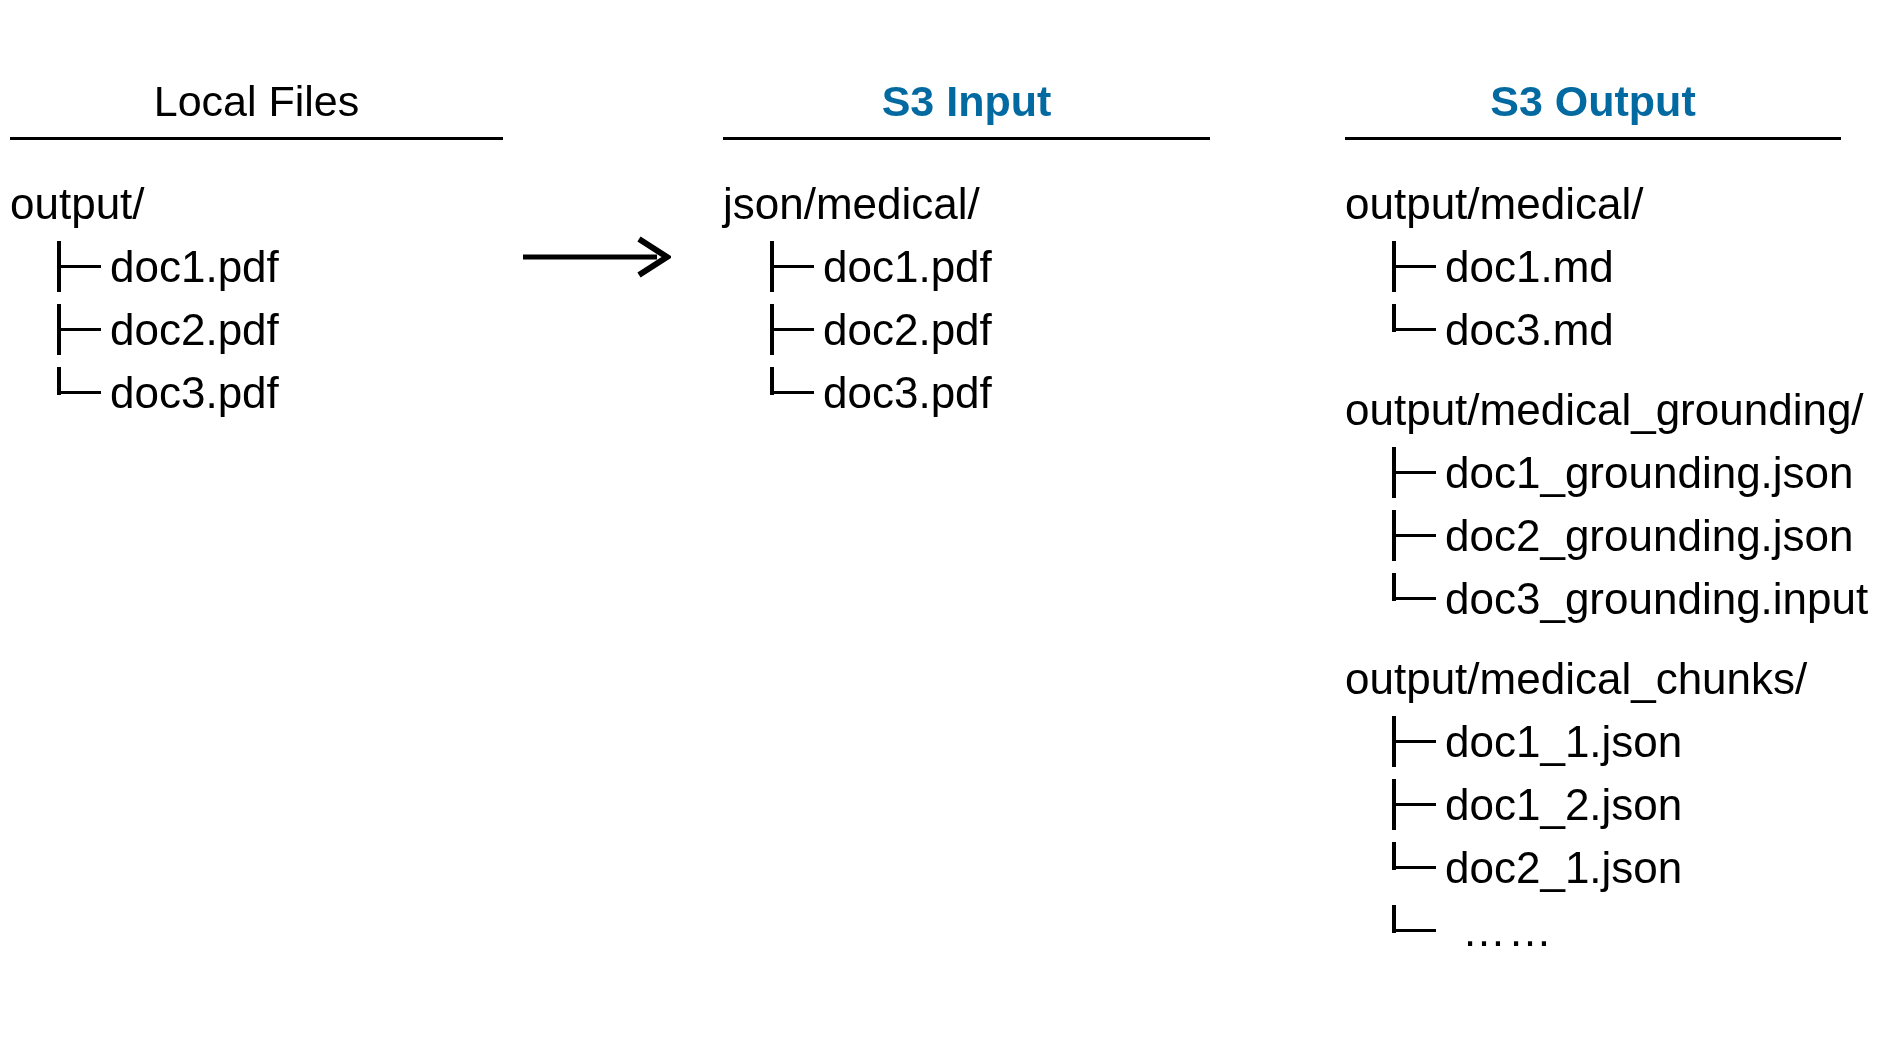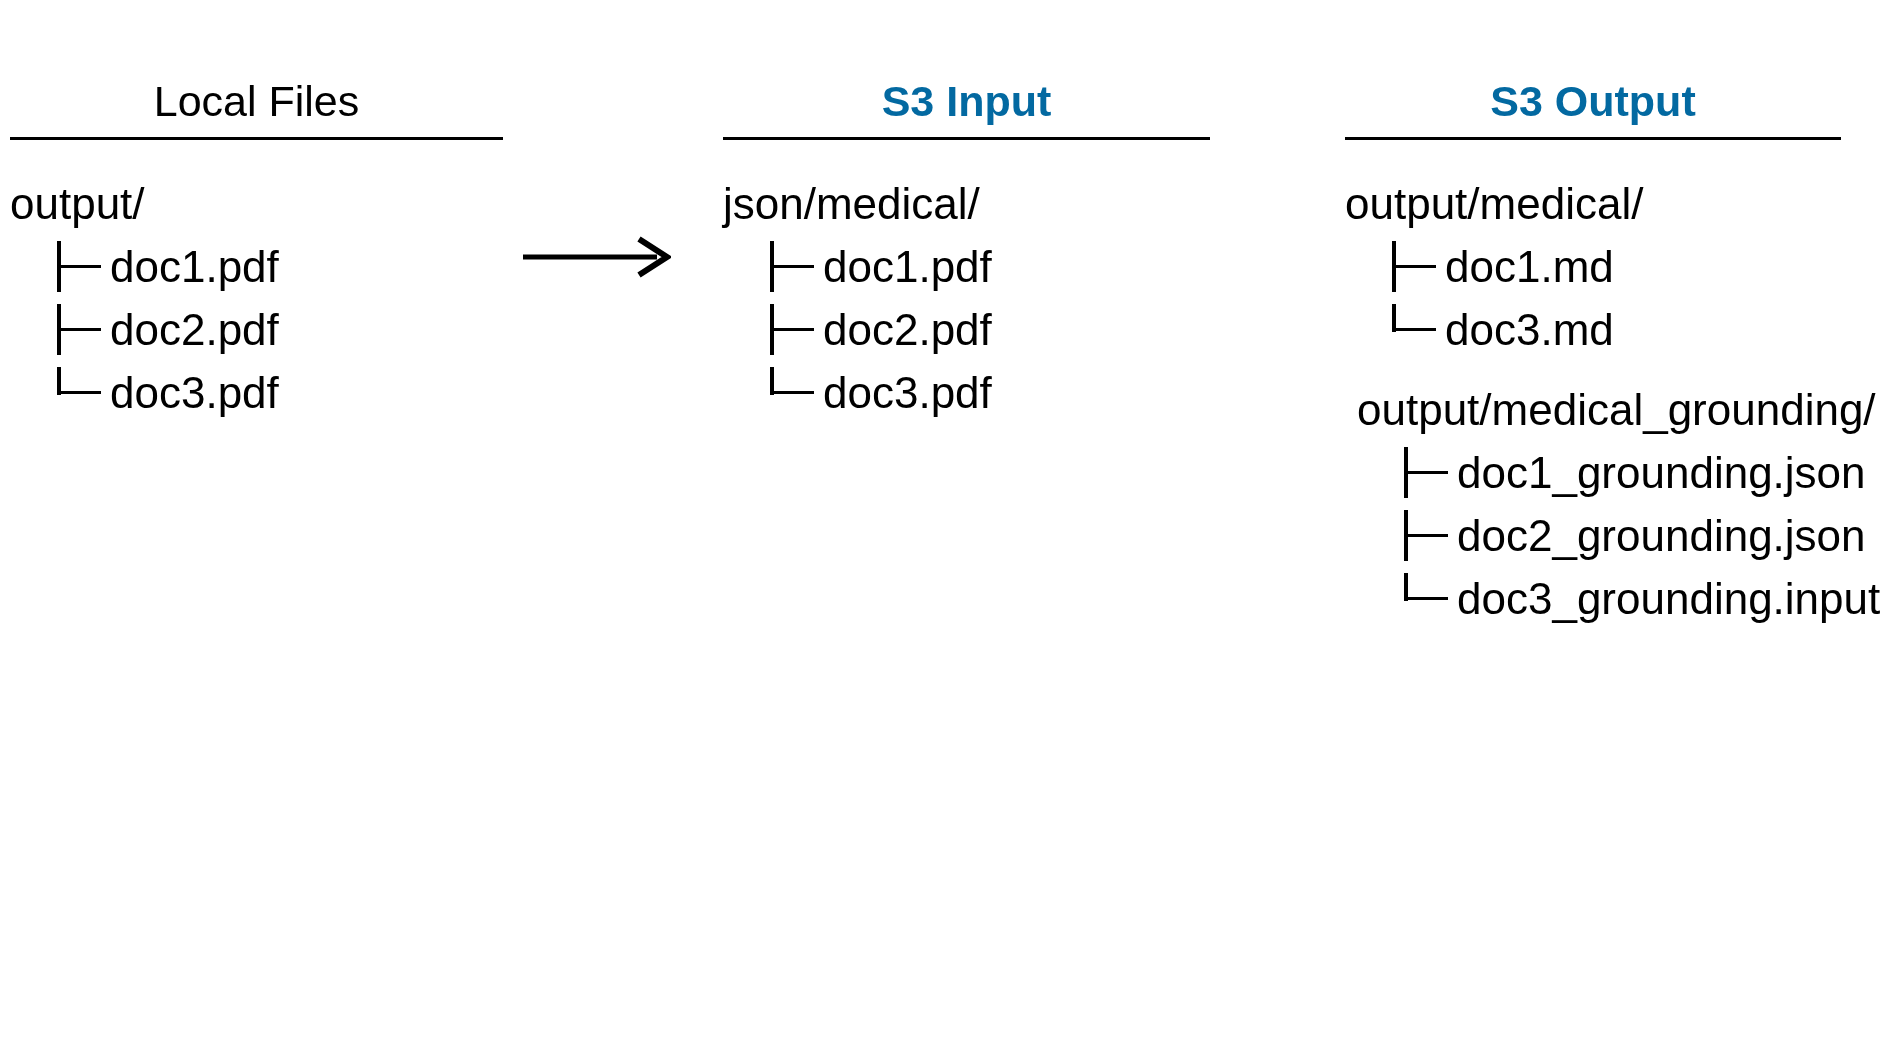--- a/index.html
+++ b/index.html
@@ -29,21 +29,21 @@
   .col-title {
     margin: 0;
     font-size: 43px;
     font-weight: 400;
     line-height: 1;
     white-space: nowrap;
   }
   .col-title.green { color: #0369a1; font-weight: 700; }
 
   .tree-section { margin-top: 32px; }
-  .tree-section + .tree-section { margin-top: 17px; margin-left: 12px; }
+  .tree-section + .tree-section { margin-top: 17px; }
 
   .folder-row {
     height: 63px;
     line-height: 63px;
     font-size: 44px;
     white-space: nowrap;
   }
   .file-row {
     height: 63px;
     display: flex;
@@ -170,13 +170,32 @@
     <div class="file-row">
       <span class="conn tee"></span>
       <span class="file-label">doc2_grounding.json</span>
     </div>
     <div class="file-row">
       <span class="conn corner"></span>
       <span class="file-label">doc3_grounding.input</span>
     </div>
   </div>
 
+  <div class="tree-section">
+    <div class="folder-row">output/medical_chunks/</div>
+    <div class="file-row">
+      <span class="conn tee"></span>
+      <span class="file-label">doc1_1.json</span>
+    </div>
+    <div class="file-row">
+      <span class="conn tee"></span>
+      <span class="file-label">doc1_2.json</span>
+    </div>
+    <div class="file-row">
+      <span class="conn corner"></span>
+      <span class="file-label">doc2_1.json</span>
+    </div>
+    <div class="file-row">
+      <span class="conn corner"></span>
+      <span class="file-label ellipsis">……</span>
+    </div>
+  </div>
 </section>
 
 </body></html>

